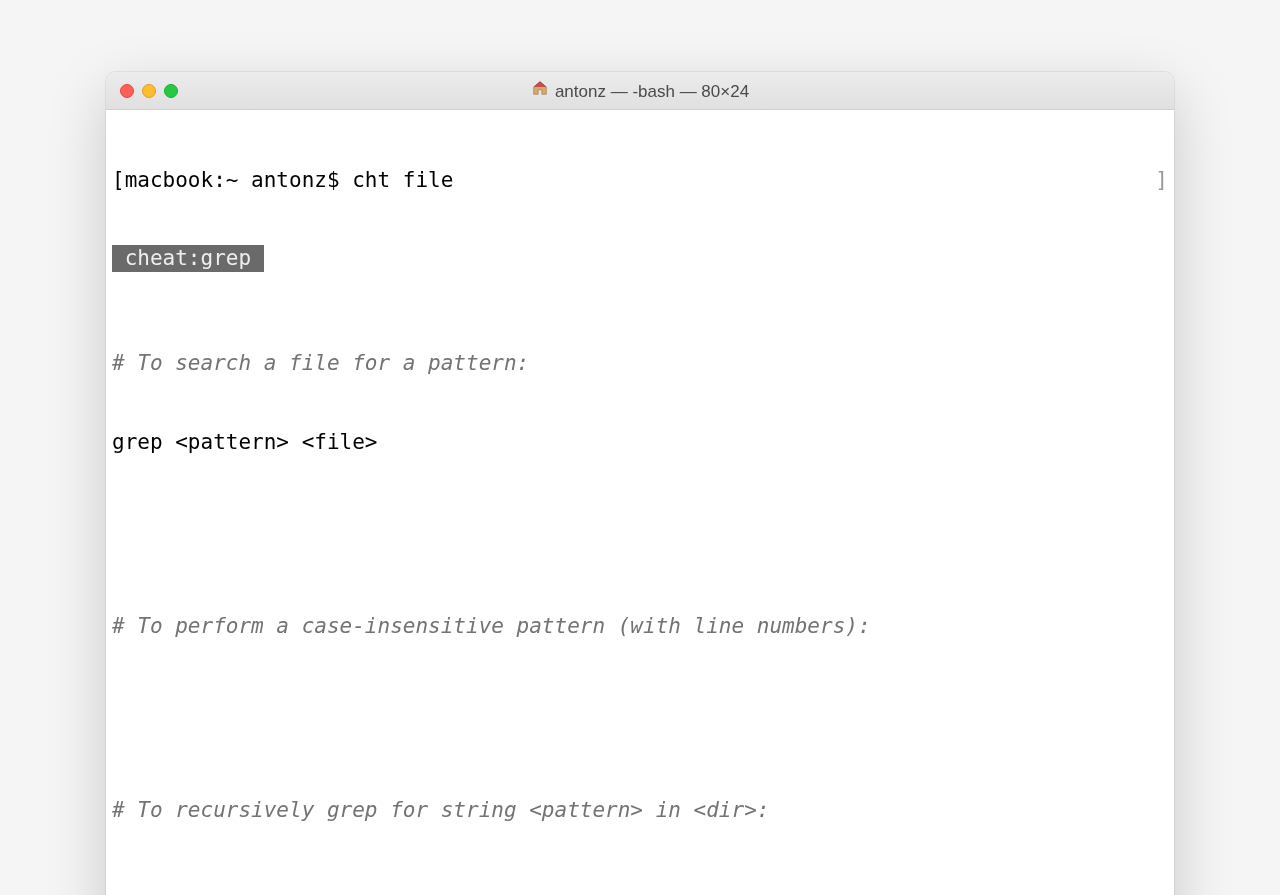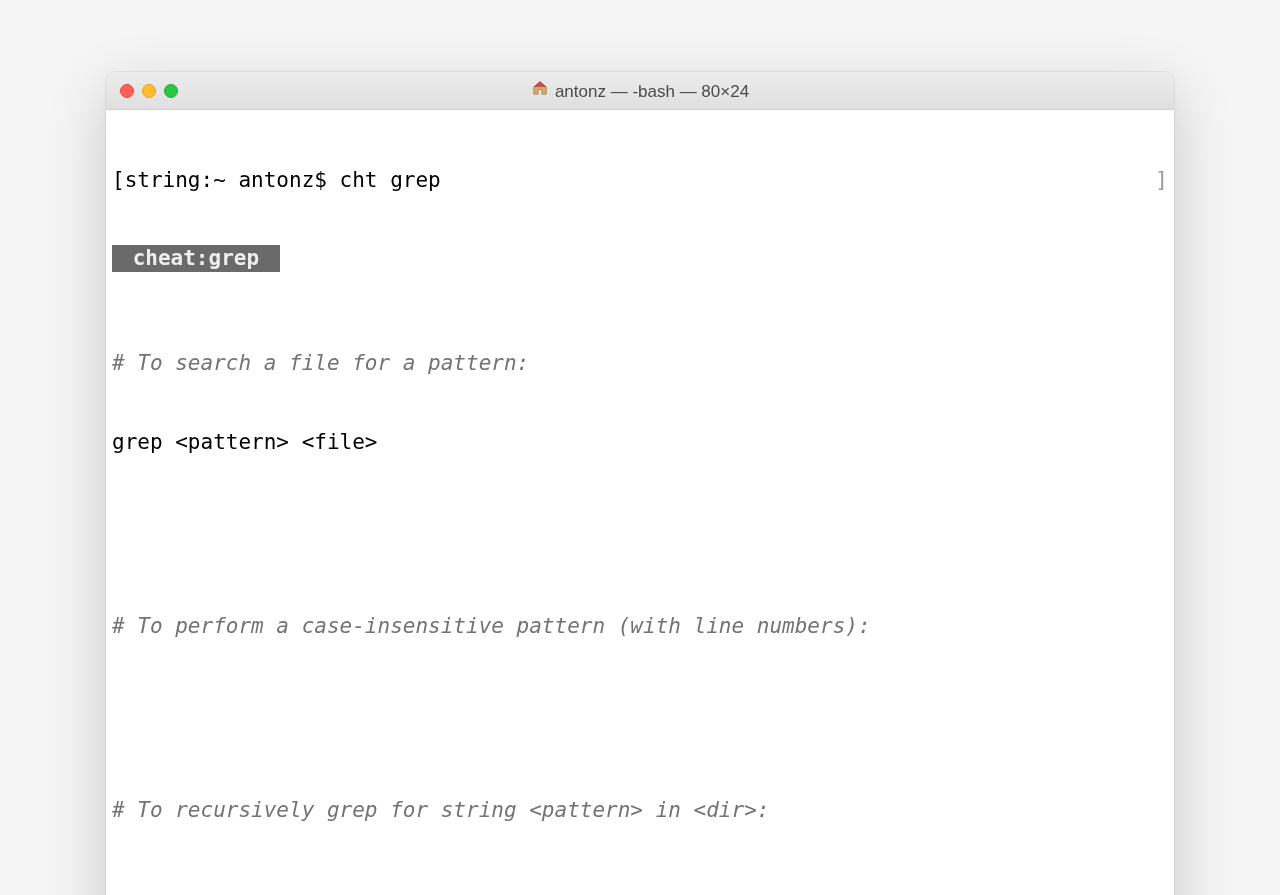--- a/index.html
+++ b/index.html
@@ -73,23 +73,22 @@
       white-space: pre;
       overflow: hidden;
     }
     .line { white-space: pre-wrap; word-break: break-all; }
     .prompt-line { color: #000; }
     .bracket { color: #000; }
     .bracket-right { float: right; color: #999; }
     .header-highlight {
       background: #6a6a6a;
       color: #efefef;
-      padding: 0 8px;
+      padding: 0 0;
       display: inline-block;
-      font-weight: bold;
     }
     .comment { color: #737373; font-style: italic; }
     .cmd { color: #000000; }
     .blank { height: 1.25em; }
   </style>
 </head>
 <body>
 
 <div class="window">
   <div class="titlebar">
@@ -103,21 +102,21 @@
         <svg class="home-icon-svg" viewBox="0 0 20 20">
           <path d="M3 9 L10 3 L17 9 L17 17 L12 17 L12 12 L8 12 L8 17 L3 17 Z" fill="#d9a86a" stroke="#8a6a3d" stroke-width="0.6"></path>
           <path d="M3 9 L10 3 L17 9" fill="#c94f4f" stroke="#8a3333" stroke-width="0.6"></path>
         </svg>
       </span>
       <span>antonz — -bash — 80×24</span>
     </div>
   </div>
 
   <div class="terminal">
-    <div class="line prompt-line"><span class="bracket">[</span><span>string:~ antonz$ cht grep</span><span class="bracket-right">]</span></div>
+    <div class="line prompt-line"><span class="bracket">[</span><span>macbook:~ antonz$ cht file</span><span class="bracket-right">]</span></div>
     <div class="line"><span class="header-highlight"> cheat:grep </span></div>
 
     <div class="line comment"># To search a file for a pattern:</div>
     <div class="line cmd">grep &lt;pattern&gt; &lt;file&gt;</div>
     <div class="blank"></div>
 
     <div class="line comment"># To perform a case-insensitive pattern (with line numbers):</div>
     <div class="blank"></div>
 
     <div class="line comment"># To recursively grep for string &lt;pattern&gt; in &lt;dir&gt;:</div>

